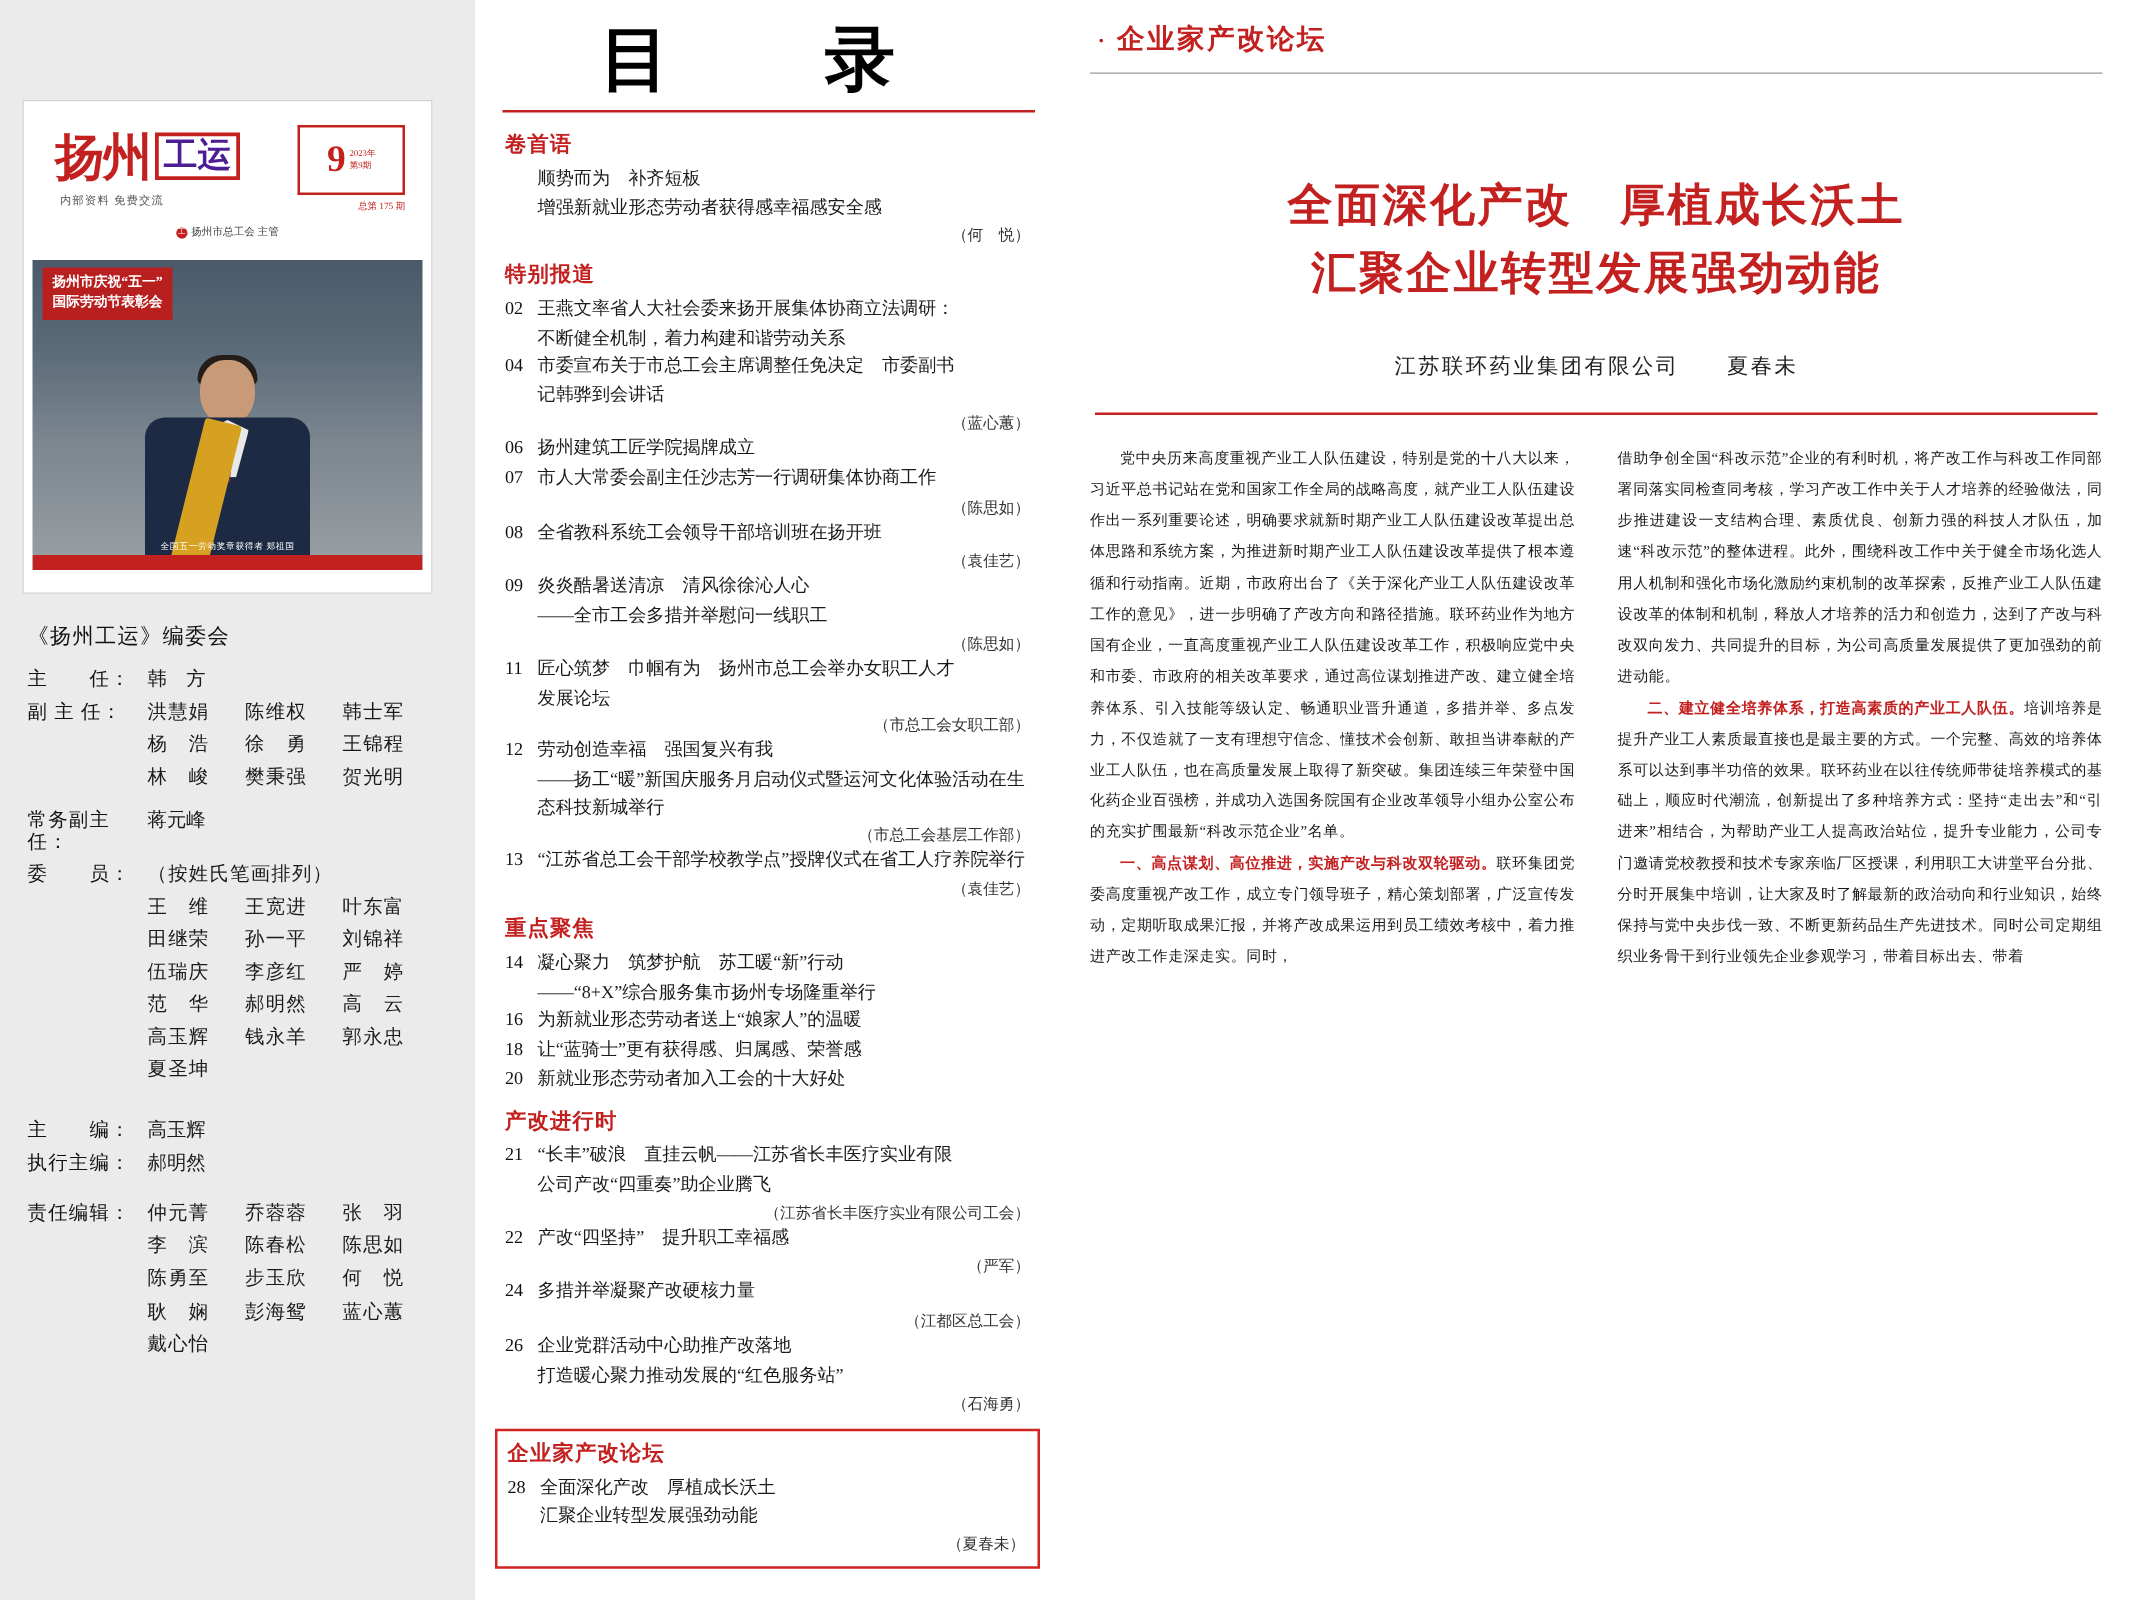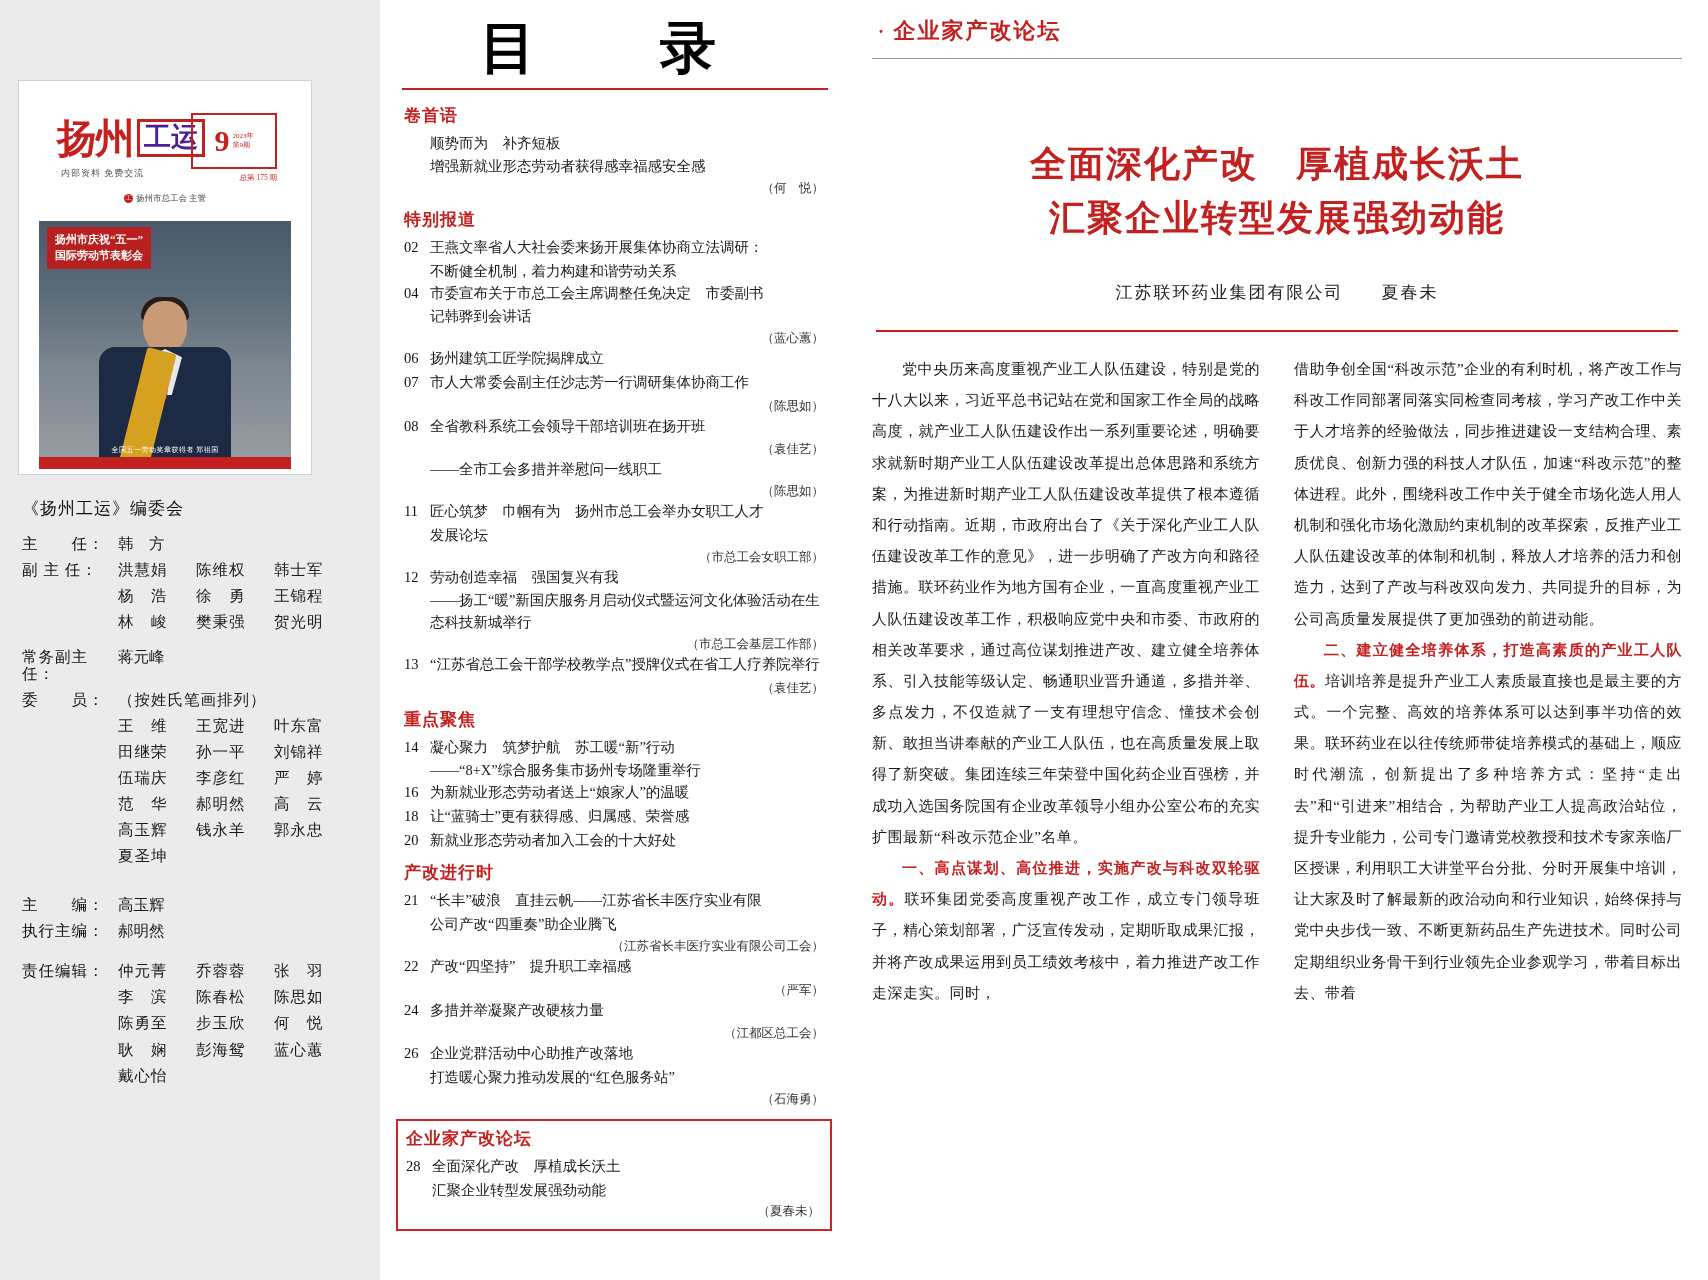--- a/index.html
+++ b/index.html
@@ -26,26 +26,26 @@
     position: relative;
     width: 380px;
     height: 1280px;
     background: #ebebeb;
     flex: 0 0 380px;
   }
   .cover-wrap {
     position: absolute;
     left: 18px;
     top: 80px;
-    width: 294px;
+    width: 328px;
     height: 395px;
     background: #ffffff;
     border: 1px solid #d2d2d2;
     box-sizing: border-box;
-    padding: 20px;
+    padding: 7px;
   }
   .cover-top {
     position: relative;
     height: 118px;
   }
   .cover-logo {
     position: absolute;
     left: 18px;
     top: 18px;
     display: flex;
@@ -396,21 +396,21 @@
     margin: 26px 4px 0 4px;
     border-bottom: 2px solid #c32020;
   }
   .art-body {
     display: flex;
     gap: 34px;
     margin-top: 22px;
   }
   .art-colm {
     flex: 1;
-    font-size: 15px;
+    font-size: 12px;
     line-height: 2.08;
     text-align: justify;
     letter-spacing: 0.5px;
   }
   .art-colm p {
     margin: 0;
     text-indent: 2em;
   }
   .art-colm p.noindent { text-indent: 0; }
   .em-red {
@@ -615,20 +615,24 @@
         <div class="toc-text">市人大常委会副主任沙志芳一行调研集体协商工作</div>
       </div>
       <div class="toc-author">（陈思如）</div>
 
       <div class="toc-item">
         <div class="toc-num">08</div>
         <div class="toc-text">全省教科系统工会领导干部培训班在扬开班</div>
       </div>
       <div class="toc-author">（袁佳艺）</div>
 
+      <div class="toc-item">
+        <div class="toc-num">09</div>
+        <div class="toc-text">炎炎酷暑送清凉　清风徐徐沁人心</div>
+      </div>
       <div class="toc-line2">——全市工会多措并举慰问一线职工</div>
       <div class="toc-author">（陈思如）</div>
 
       <div class="toc-item">
         <div class="toc-num">11</div>
         <div class="toc-text">匠心筑梦　巾帼有为　扬州市总工会举办女职工人才</div>
       </div>
       <div class="toc-line2">发展论坛</div>
       <div class="toc-author">（市总工会女职工部）</div>
 

